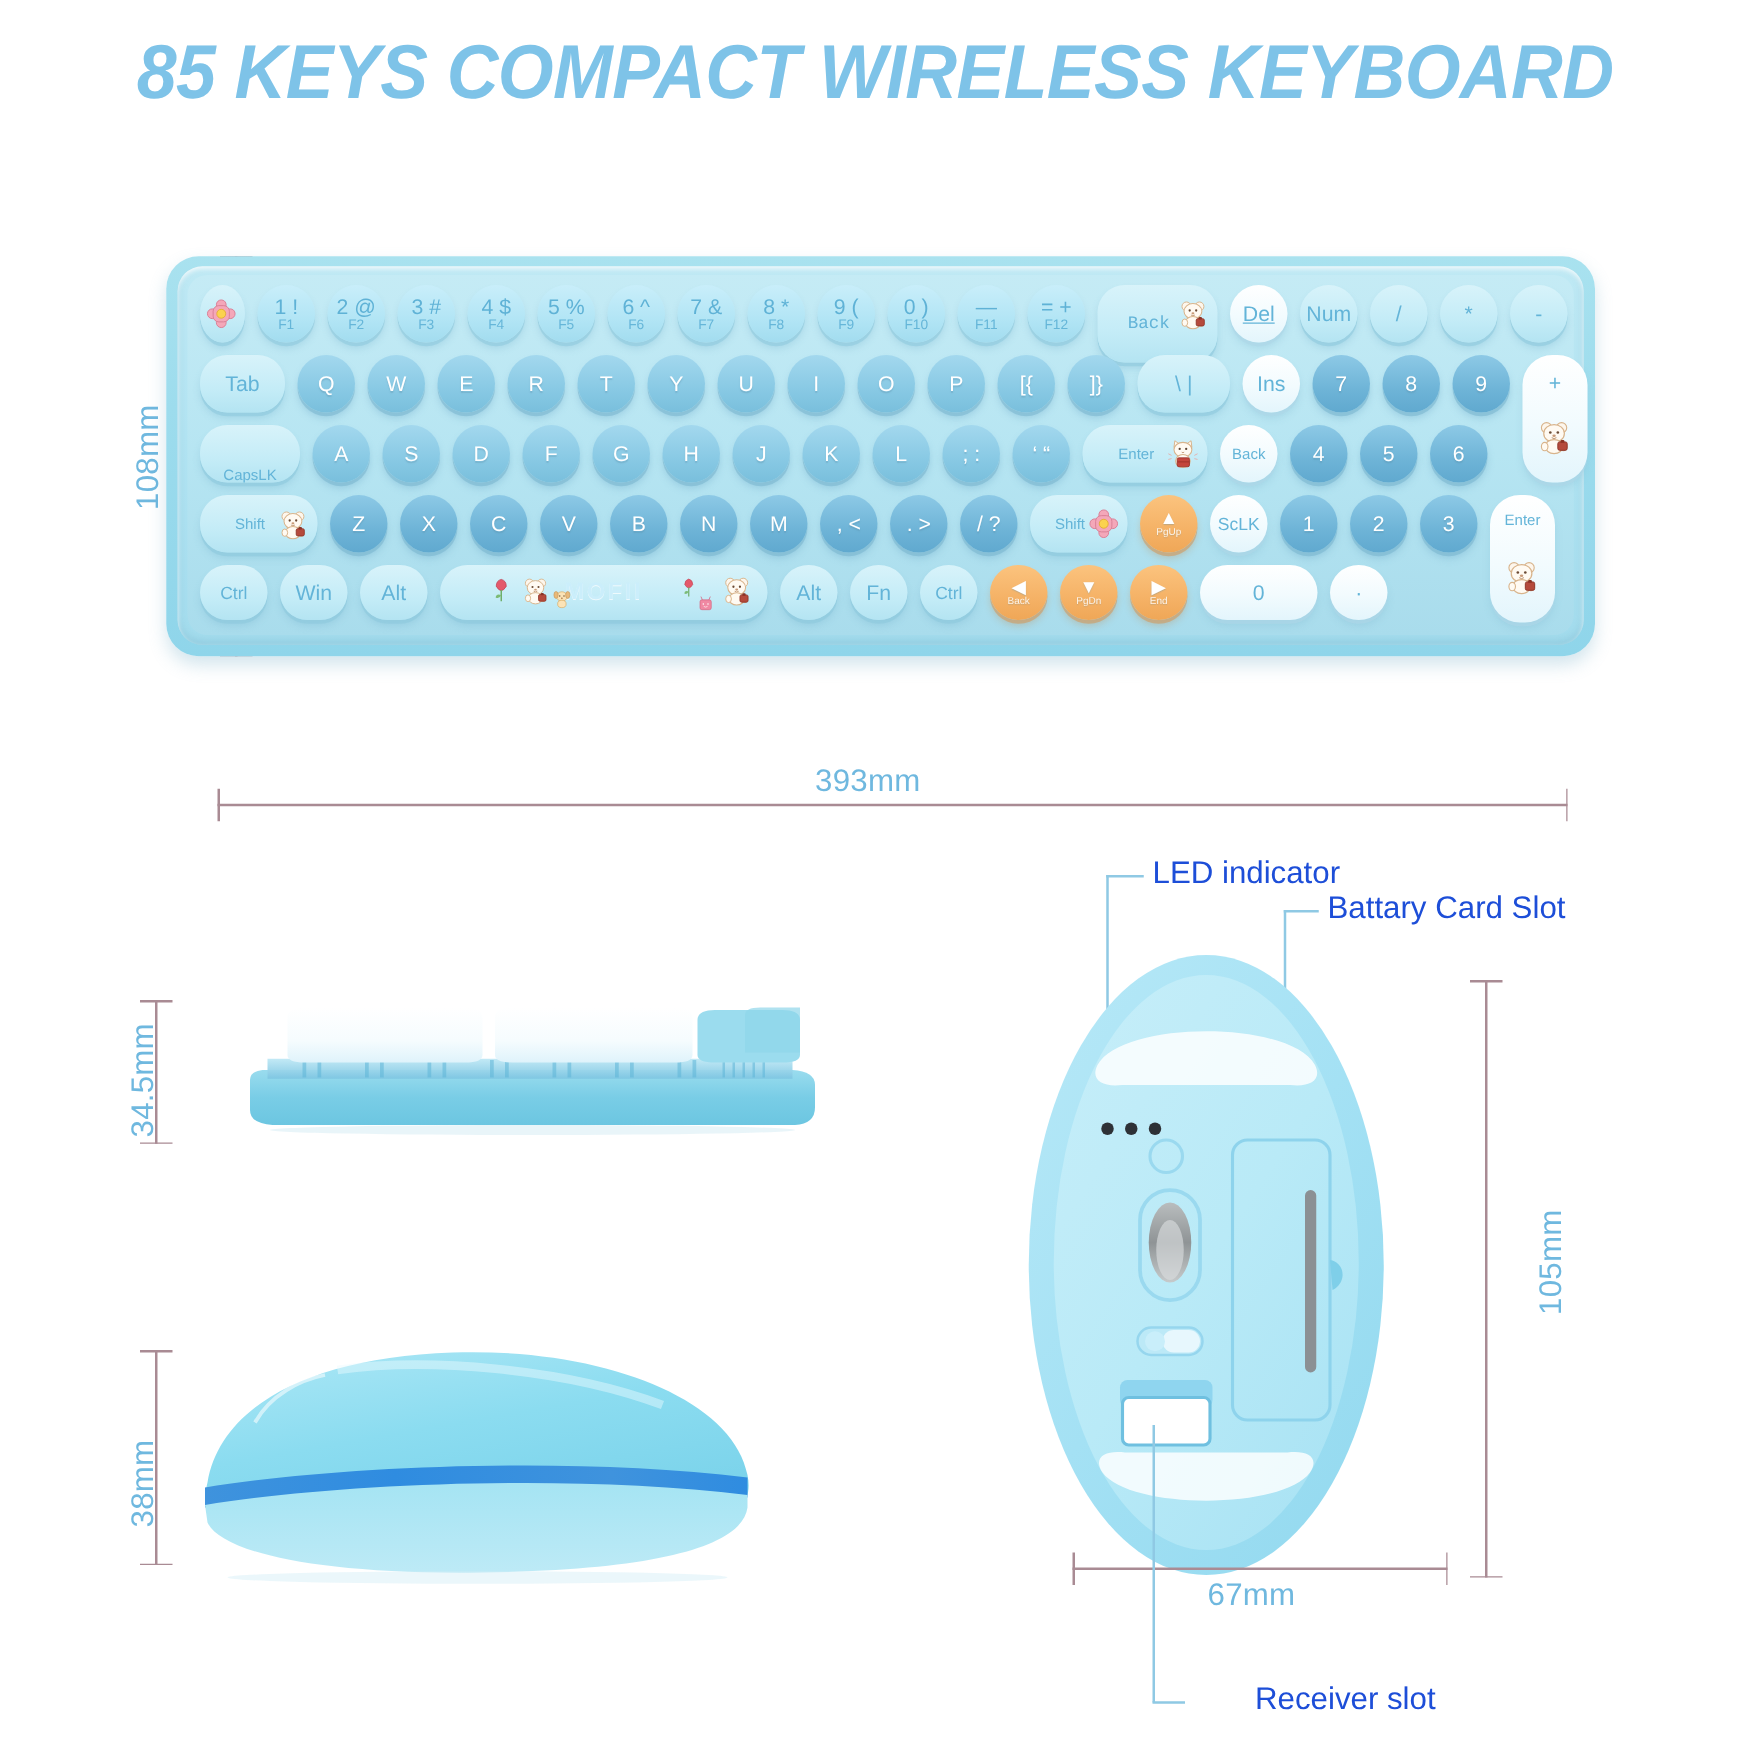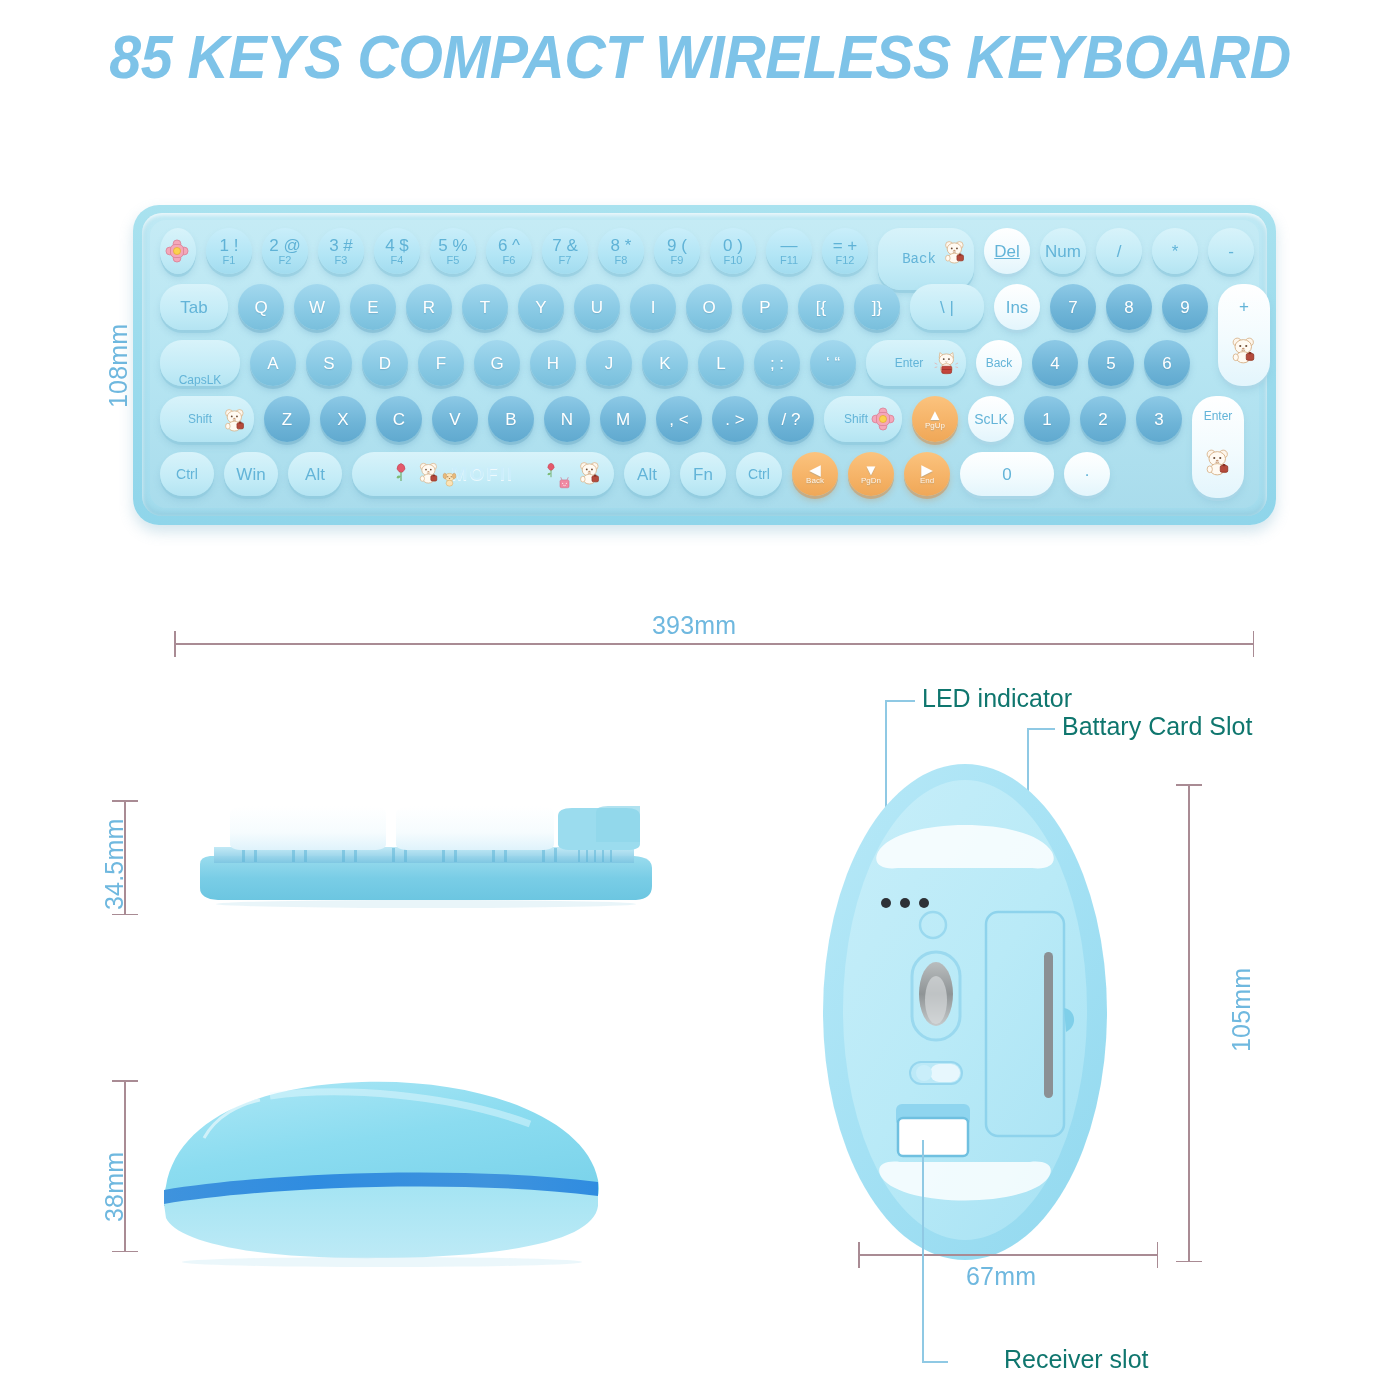--- a/index.html
+++ b/index.html
@@ -123,21 +123,21 @@
   
   #kb-side{left:196px;top:800px;width:460px;height:115px;}
 
   
   #mouse-side{left:150px;top:1070px;width:460px;height:200px;}
 
   
   #mouse-bottom{left:820px;top:760px;width:290px;height:500px;}
 
   
-  .callout{color:#0f766e;font-size:25px;white-space:nowrap;}
+  .callout{color:#1d4ed8;font-size:25px;white-space:nowrap;}
   .leader{background:#8fc9e4;position:absolute;}
   .lv{width:1.5px;}
   .lh{height:1.5px;}
 </style>
 </head>
 <body>
 
 <div class="abs" id="title">85 KEYS COMPACT WIRELESS KEYBOARD</div>
 
 <div class="abs dimline dv" style="left:188px;top:205px;height:320px;">

